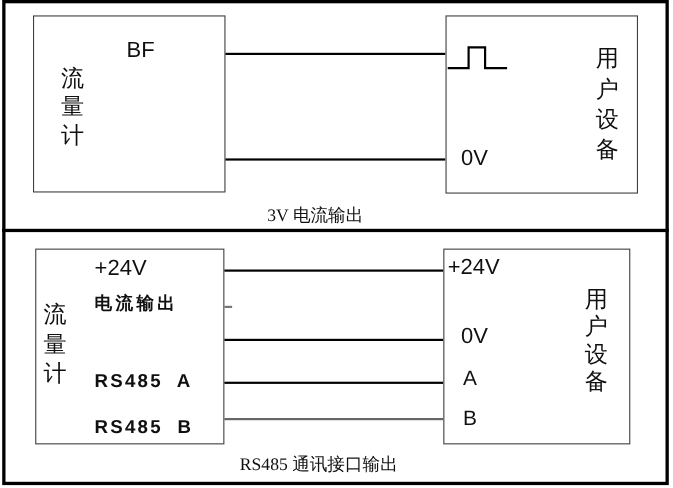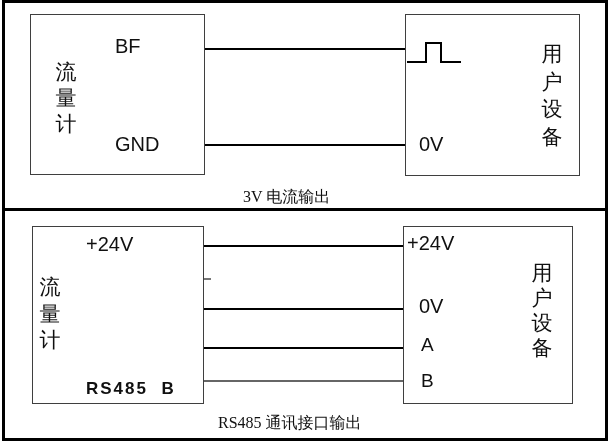--- a/index.html
+++ b/index.html
@@ -35,21 +35,20 @@
   <div class="divider"></div>
 
   <div class="box" style="left:30px; top:14px; width:175px; height:161px;"></div>
 
   <div class="vlabel" style="left:53px; top:59px; line-height:26px;">流
 量
 计</div>
 
   <div class="term right" style="left:115px; top:36px; width:68px;">BF</div>
 
-  <div class="term right" style="left:115px; top:134px; width:68px;">GND</div>
 
   <div class="wire" style="left:205px; top:48px; width:200px;"></div>
   <div class="wire" style="left:205px; top:144px; width:200px;"></div>
 
   <div class="box" style="left:405px; top:14px; width:175px; height:162px;"></div>
 
   <svg class="pulse-svg" style="left:406px; top:40px;" width="58" height="25">
     <polyline points="1,22 20,22 20,3 35,3 35,22 55,22" fill="none" stroke="#000000" stroke-width="2"></polyline>
   </svg>
 
@@ -63,22 +62,24 @@
   <div class="caption" style="left:243px; top:189px;">3V 电流输出</div>
 
   <div class="box" style="left:32px; top:226px; width:172px; height:178px;"></div>
 
   <div class="vlabel" style="left:37px; top:274px; line-height:26.5px;">流
 量
 计</div>
 
   <div class="term right" style="left:86px; top:234px; width:111px;">+24V</div>
 
+  <div class="term right bold" style="left:86px; top:269px; width:111px; font-size:16px; letter-spacing:3px;">电流输出</div>
 
 
+  <div class="term right bold" style="left:86px; top:338px; width:111px; font-size:17px; letter-spacing:2px;">RS485  A</div>
 
   <div class="term right bold" style="left:86px; top:380px; width:111px; font-size:17px; letter-spacing:2px;">RS485  B</div>
 
   <div class="wire" style="left:204px; top:278px; width:7px; background:#777;"></div>
 
   <div class="wire" style="left:204px; top:245px; width:199px;"></div>
   <div class="wire" style="left:204px; top:308px; width:199px;"></div>
   <div class="wire" style="left:204px; top:347px; width:199px;"></div>
   <div class="wire" style="left:204px; top:380px; width:199px; background:#666;"></div>
 

